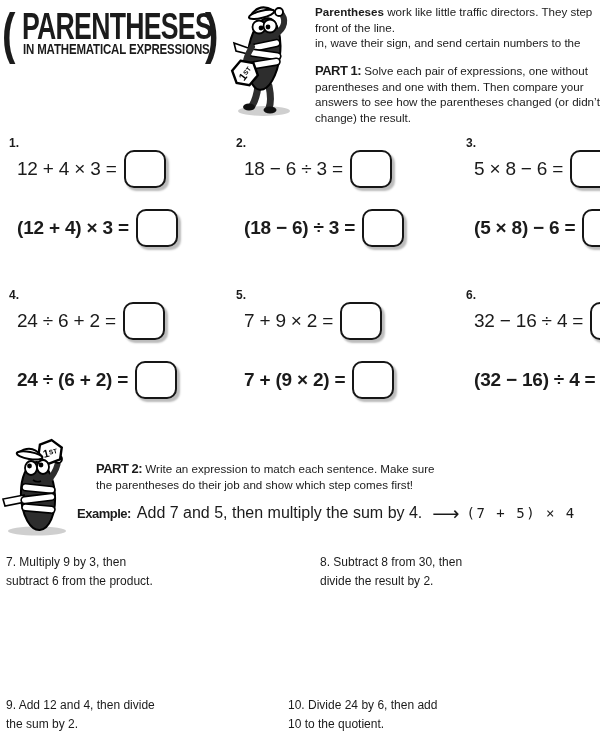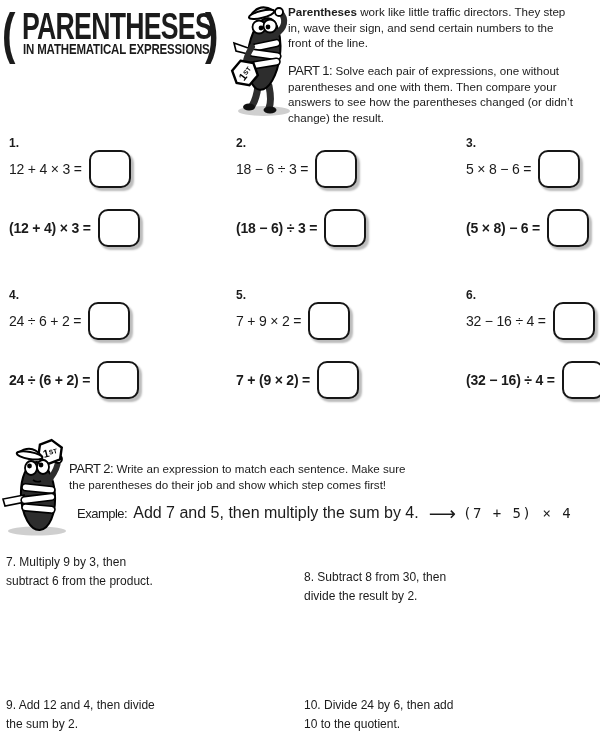--- a/index.html
+++ b/index.html
@@ -11,29 +11,29 @@
   
   .big-paren { font-weight: 700; font-size: 56px; line-height: 1;
                transform: scaleX(0.72); transform-origin: left top; }
   .title { font-weight: 700; font-size: 37px; letter-spacing: -1px; line-height: 1;
            white-space: nowrap; transform: scaleX(0.72); transform-origin: left top; }
   .subtitle { font-weight: 700; font-size: 15.5px; letter-spacing: -0.2px; line-height: 1;
               white-space: nowrap; transform: scaleX(0.74); transform-origin: left top; }
 
   
   .body-text { font-size: 11.6px; line-height: 15.7px; }
-  .body-text .line { display: block; white-space: nowrap; }
-  .clabel { font-weight: 400; font-size: 13px; letter-spacing: -0.5px; }
+  .body-text .line { display: block; white-space: nowrap; margin-left: 27px; }
+  .clabel { font-weight: 700; font-size: 13px; letter-spacing: -0.5px; }
 
   
   .problem { position: absolute; }
   .pnum { font-weight: 700; font-size: 12px; line-height: 13px; margin-bottom: 1px; }
   .expr-row { display: flex; align-items: center; height: 36px; }
   .expr-row.second { margin-top: 23px; font-weight: bold; }
-  .expr { font-size: 14px; letter-spacing: -0.2px; white-space: nowrap; margin-right: 7px; }
+  .expr { font-size: 19px; letter-spacing: -0.2px; white-space: nowrap; margin-right: 7px; margin-left: 8px; }
   .answer-box { width: 38px; height: 34px; background: #fff; flex: 0 0 auto;
                 border: 2px solid #161616; border-radius: 10px;
                 box-shadow: 2.5px 3px 2px #bcbcbc; }
 
   
   .example-row { display: flex; align-items: center; }
   .ex-label { margin-right: 6px; padding-left: 8px; }
   .ex-text { font-size: 16px; }
   .arrow-glyph { font-family: "DejaVu Sans", sans-serif; font-size: 19px; margin: 0 7px 0 10px; }
   .ex-answer { font-family: "DejaVu Sans Mono", monospace; font-size: 14px;
@@ -82,22 +82,22 @@
     <g>
       <polygon points="21,60 32.3,66.5 32.3,79.5 21,86 9.7,79.5 9.7,66.5" fill="#fff" stroke="#000" stroke-width="2.4" transform="rotate(-20 21 73)"></polygon>
       <text x="21" y="77.5" text-anchor="middle" font-weight="bold" transform="rotate(-52 21 73)">
         <tspan font-size="11">1</tspan><tspan font-size="6.5" dy="-2">ST</tspan>
       </text>
     </g>
   </svg>
 
   <div class="abs body-text" style="left:288px; top:4px;">
     <span class="line"><b>Parentheses</b> <span>work like little traffic directors. They step</span></span>
+    <span class="line">front of the line.</span>
     <span class="line">in, wave their sign, and send certain numbers to the</span>
-    <span class="line">front of the line.</span>
   </div>
 
   <div class="abs body-text" style="left:288px; top:63px;">
     <span class="line"><b class="clabel">PART 1:</b> <span>Solve each pair of expressions, one without</span></span>
     <span class="line">parentheses and one with them. Then compare your</span>
     <span class="line">answers to see how the parentheses changed (or didn’t</span>
     <span class="line">change) the result.</span>
   </div>
 
   <div class="problem" style="left:9px; top:137px;">
@@ -209,26 +209,26 @@
     <b class="clabel ex-label">Example:</b>
     <span class="ex-text">Add 7 and 5, then multiply the sum by 4.</span>
     <span class="arrow-glyph">⟶</span>
     <span class="ex-answer">(7 + 5) × 4</span>
   </div>
 
   <div class="wp" style="left:6px; top:553px;">
     <span class="line">7. Multiply 9 by 3, then</span>
     <span class="line">subtract 6 from the product.</span>
   </div>
-  <div class="wp" style="left:304px; top:553px;margin-top:15px;">
+  <div class="wp" style="left:320px; top:553px;">
     <span class="line">8. Subtract 8 from 30, then</span>
     <span class="line">divide the result by 2.</span>
   </div>
   <div class="wp" style="left:6px; top:696px;">
     <span class="line">9. Add 12 and 4, then divide</span>
     <span class="line">the sum by 2.</span>
   </div>
-  <div class="wp" style="left:304px; top:696px;">
+  <div class="wp" style="left:288px; top:696px;">
     <span class="line">10. Divide 24 by 6, then add</span>
     <span class="line">10 to the quotient.</span>
   </div>
 
 </div>
 
 </body></html>

